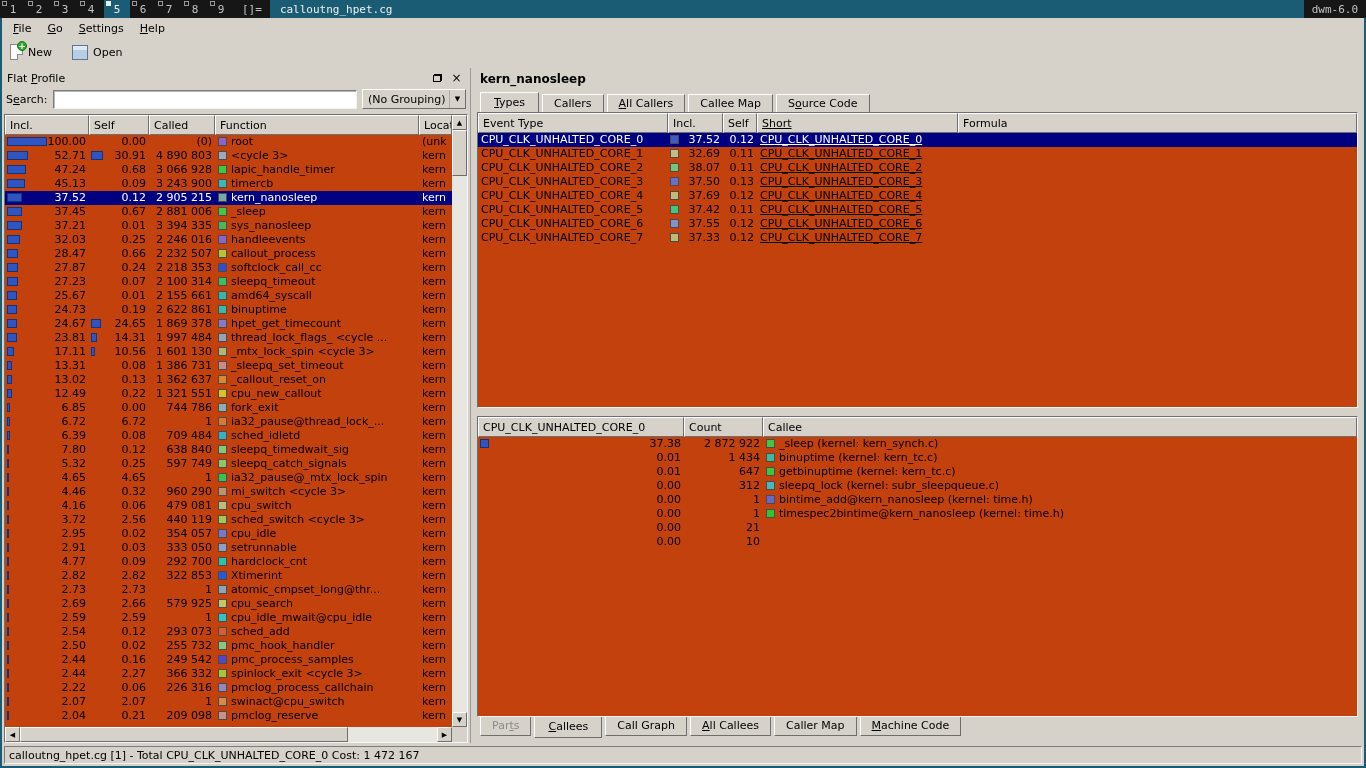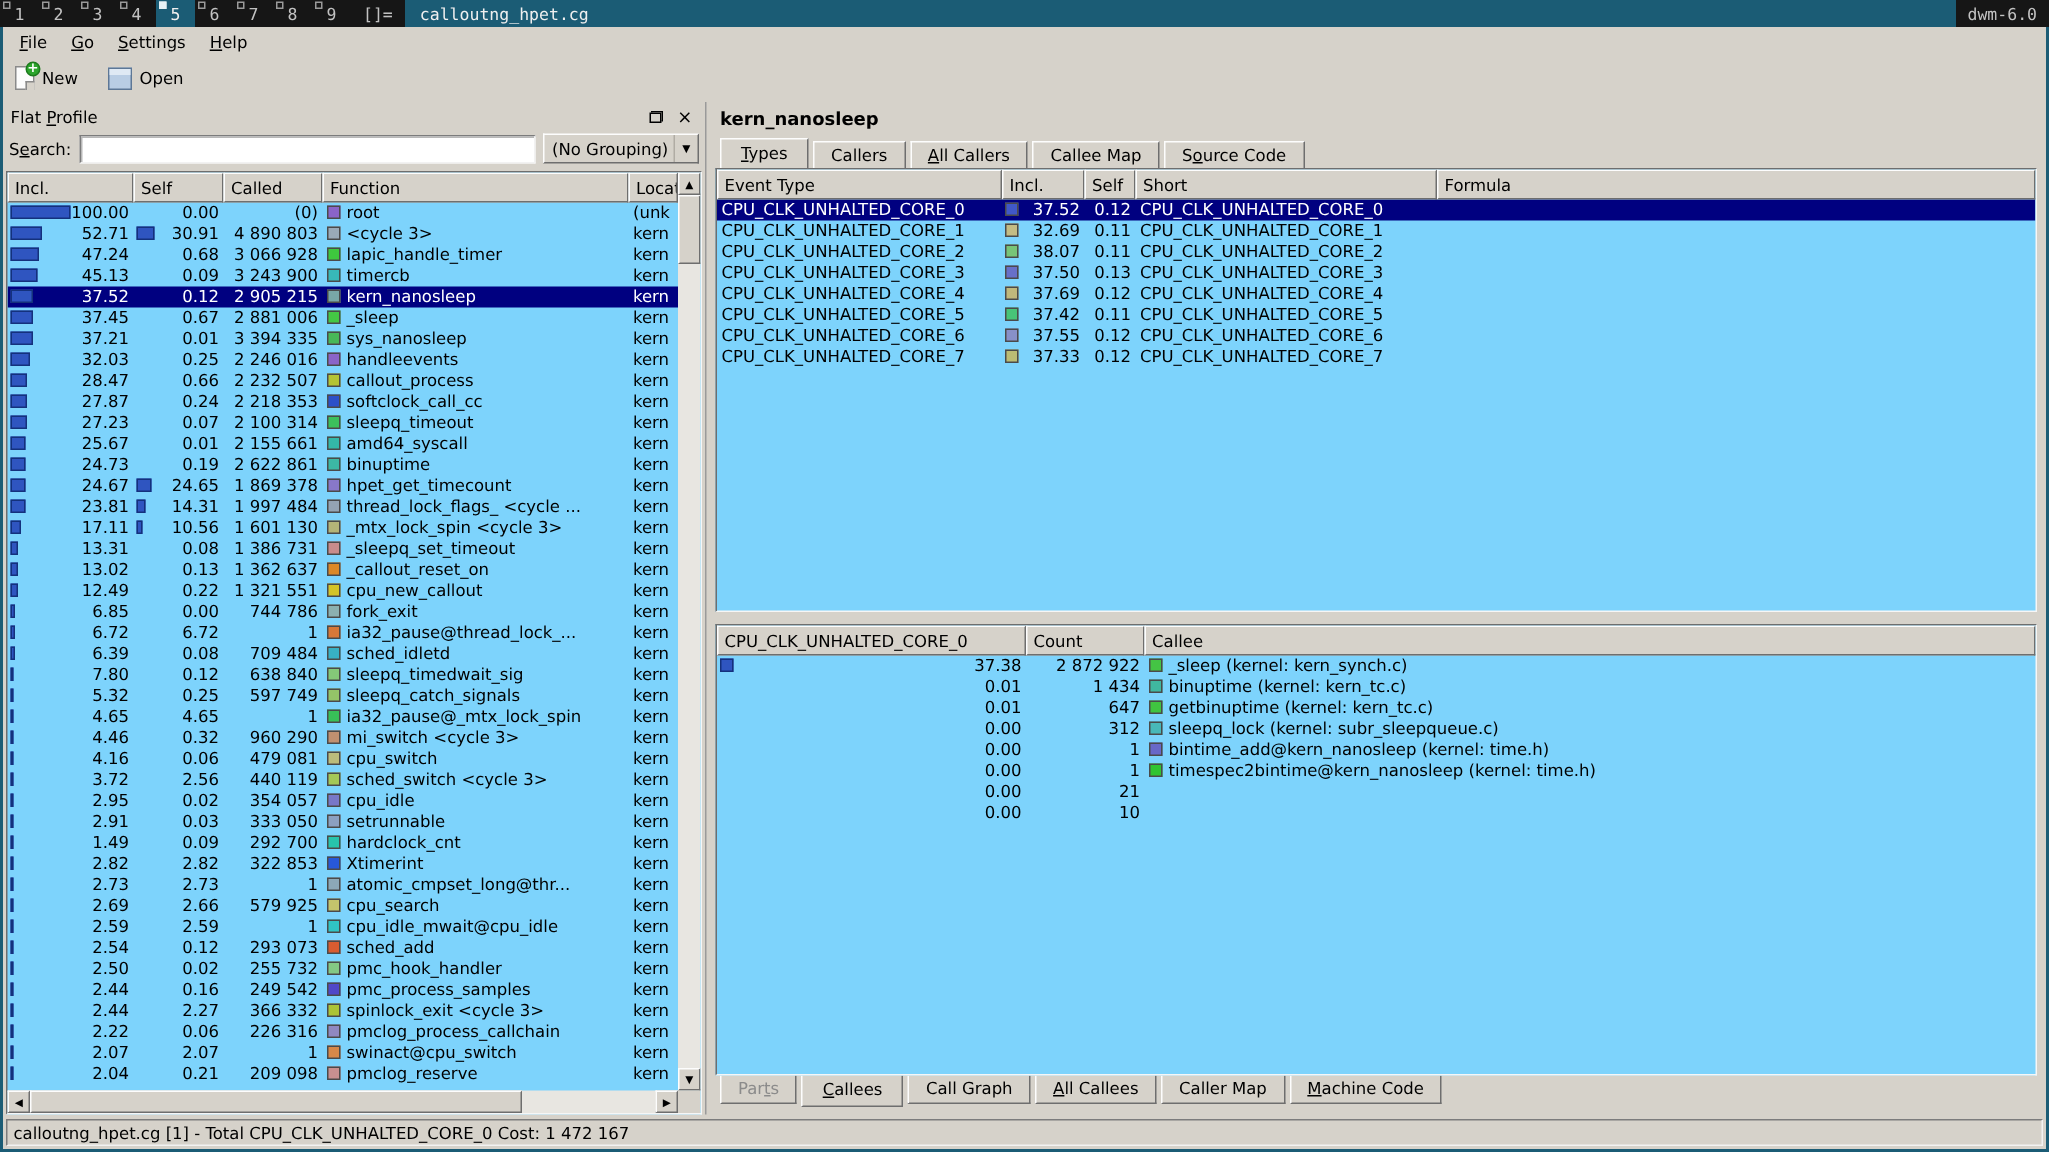--- a/index.html
+++ b/index.html
@@ -53,21 +53,21 @@
 
   .search-row { height:26px; display:flex; align-items:center; gap:5px; padding:0 2px 4px 2px; flex:0 0 auto; }
   .search-input { flex:1; height:19px; background:#fff; border:1px solid; border-color:#7c7c7c #f2f2f2 #f2f2f2 #7c7c7c;
                   box-shadow:inset 1px 1px 0 #b8b8b8; font-family:"DejaVu Sans",sans-serif; font-size:11px; padding:0 3px; outline:none; }
   .combo { width:104px; height:20px; background:#d6d2ca; border:1px solid; border-color:#fdfdfd #6e6e6e #6e6e6e #fdfdfd;
            display:flex; align-items:center; cursor:default; }
   .combo-label { flex:1; padding-left:5px; white-space:nowrap; overflow:hidden; }
   .combo-btn { width:16px; height:18px; border-left:1px solid #b0aca4; display:flex; align-items:center; justify-content:center; font-size:7px; }
 
   
-  .tframe { position:relative; background:#7dd3fc; border:1px solid; border-color:#6e6e6e #f6f6f6 #f6f6f6 #6e6e6e; overflow:hidden; }
+  .tframe { position:relative; background:#c2410c; border:1px solid; border-color:#6e6e6e #f6f6f6 #f6f6f6 #6e6e6e; overflow:hidden; }
   .fp-frame { flex:1 1 auto; min-height:0; }
   .thead { position:absolute; top:0; left:0; display:flex; height:20px; }
   .th { background:#d6d2ca; border:1px solid; border-color:#fdfdfd #6e6e6e #6e6e6e #fdfdfd; padding:3px 4px 0 4px;
         overflow:hidden; white-space:nowrap; flex:0 0 auto; }
   .rows { position:absolute; overflow:hidden; }
   .trow { height:14px; display:flex; white-space:nowrap; cursor:default; }
   .trow.sel { background:#000080; color:#fff; }
   .cell { padding:0 3px; overflow:hidden; flex:0 0 auto; line-height:14px; }
   .rnum { text-align:right; }
   .fsq { display:inline-block; width:9px; height:9px; border:1px solid #4a4a4a; margin-right:4px; vertical-align:-1px; }
@@ -96,21 +96,21 @@
   .tt-frame { height:296px; flex:0 0 auto; }
   .gap8 { height:8px; flex:0 0 auto; }
   .bt-frame { flex:1 1 auto; min-height:0; }
   .btabs { height:26px; display:flex; align-items:flex-start; padding-left:3px; flex:0 0 auto; }
   .btab { background:#d6d2ca; border:1px solid #6e6e6e; border-top:none; border-left-color:#fdfdfd;
           padding:2px 11px 3px; margin-right:3px; cursor:pointer; }
   .btab.active { padding:3px 13px 4px; }
   .btab.disabled { color:#8b8b8b; }
 
   
-  .c-et { width:190px; } .c-tincl { width:55px; } .c-tself { width:34px; } .c-short { width:201px; } .c-formula { flex:1 1 auto; }
+  .c-et { width:190px; } .c-tincl { width:55px; } .c-tself { width:34px; } .c-short { width:201px;text-decoration:underline; } .c-formula { flex:1 1 auto; }
   .tsq { position:absolute; left:2px; top:2px; width:9px; height:9px; border:1px solid #4a4a4a; }
 
   
   .c-cost { width:206px; } .c-count { width:79px; } .c-callee { flex:1 1 auto; }
   .bsq { position:absolute; left:2px; top:2px; width:9px; height:9px; background:#2f55c0; border:1px solid #14317c; }
 
   
   .statusbar { height:18px; margin:3px 2px 2px 2px; border:1px solid; border-color:#7c7c7c #f2f2f2 #f2f2f2 #7c7c7c;
                display:flex; align-items:center; padding:0 4px; flex:0 0 auto; background:#d6d2ca; white-space:nowrap; overflow:hidden; }
 </style>
@@ -419,21 +419,21 @@
                 <div class="cell c-loc">kern</div>
               </div>
               <div class="trow">
                 <div class="cell c-incl rnum relc"><span class="ibar" style="width: 2px;"></span><span>2.91</span></div>
                 <div class="cell c-self rnum relc"><span>0.03</span></div>
                 <div class="cell c-called rnum">333 050</div>
                 <div class="cell c-fn"><span class="fsq" style="background: rgb(140, 160, 192);"></span><span>setrunnable</span></div>
                 <div class="cell c-loc">kern</div>
               </div>
               <div class="trow">
-                <div class="cell c-incl rnum relc"><span class="ibar" style="width: 2px;"></span><span>1.49</span></div>
+                <div class="cell c-incl rnum relc"><span class="ibar" style="width: 2px;"></span><span>4.77</span></div>
                 <div class="cell c-self rnum relc"><span>0.09</span></div>
                 <div class="cell c-called rnum">292 700</div>
                 <div class="cell c-fn"><span class="fsq" style="background: rgb(40, 196, 172);"></span><span>hardclock_cnt</span></div>
                 <div class="cell c-loc">kern</div>
               </div>
               <div class="trow">
                 <div class="cell c-incl rnum relc"><span class="ibar" style="width: 2px;"></span><span>2.82</span></div>
                 <div class="cell c-self rnum relc"><span>2.82</span></div>
                 <div class="cell c-called rnum">322 853</div>
                 <div class="cell c-fn"><span class="fsq" style="background: rgb(40, 88, 216);"></span><span>Xtimerint</span></div>

